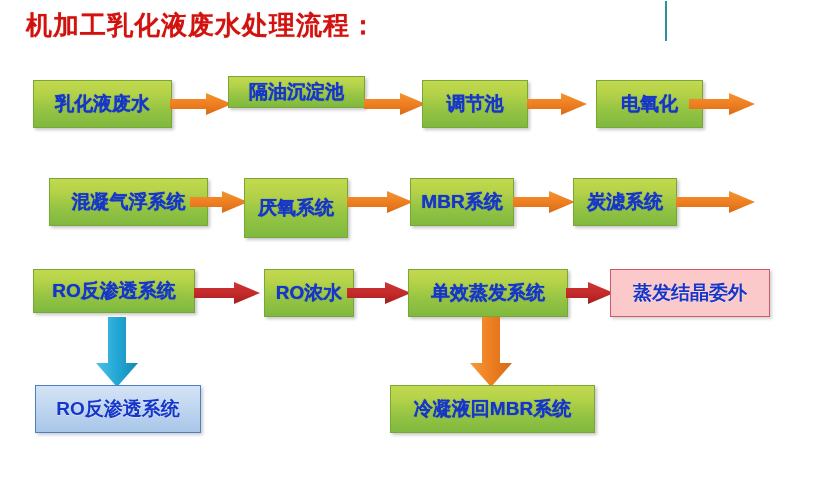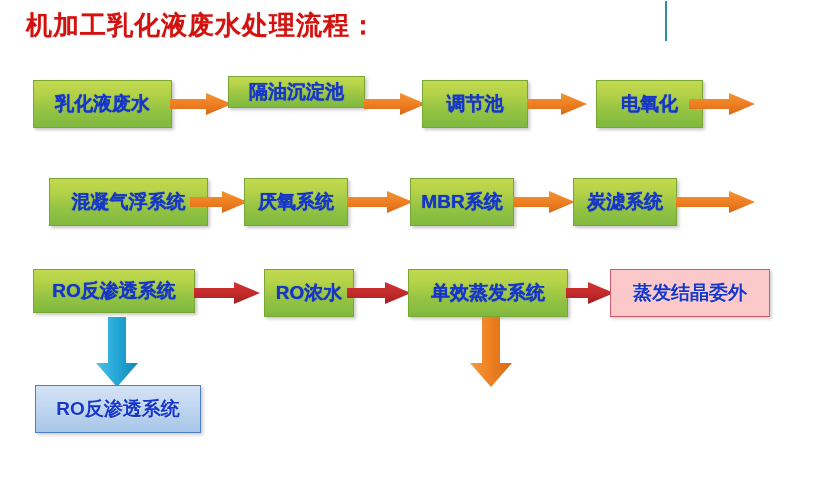--- a/index.html
+++ b/index.html
@@ -121,21 +121,21 @@
   <div class="node green" style="left:49px;top:178px;width:159px;height:48px;">
     <span class="lbl">混凝气浮系统</span>
   </div>
 
   <div class="arrow-h" style="left:190px;top:191px;">
     <svg width="58" height="22" viewBox="0 0 58 22">
       <path d="M0,6 L32,6 L32,0 L58,11 L32,22 L32,16 L0,16 Z" fill="url(#og1)"></path>
     </svg>
   </div>
 
-  <div class="node green" style="left:244px;top:178px;width:104px;height:48px;">
+  <div class="node green" style="left:244px;top:178px;width:104px;height:60px;">
     <span class="lbl">厌氧系统</span>
   </div>
 
   <div class="arrow-h" style="left:347px;top:191px;">
     <svg width="66" height="22" viewBox="0 0 66 22">
       <path d="M0,6 L40,6 L40,0 L66,11 L40,22 L40,16 L0,16 Z" fill="url(#og1)"></path>
     </svg>
   </div>
 
   <div class="node green" style="left:410px;top:178px;width:104px;height:48px;">
@@ -222,14 +222,17 @@
       </linearGradient>
         </defs>
       <path d="M12,0 L30,0 L30,46 L42,46 L21,70 L0,46 L12,46 Z" fill="url(#og2)"></path>
     </svg>
   </div>
 
   <div class="node blue" style="left:35px;top:385px;width:166px;height:48px;">
     <span class="lbl">RO反渗透系统</span>
   </div>
 
+  <div class="node green" style="left:390px;top:385px;width:205px;height:48px;">
+    <span class="lbl">冷凝液回MBR系统</span>
+  </div>
 
 </div>
 
 </body></html>

